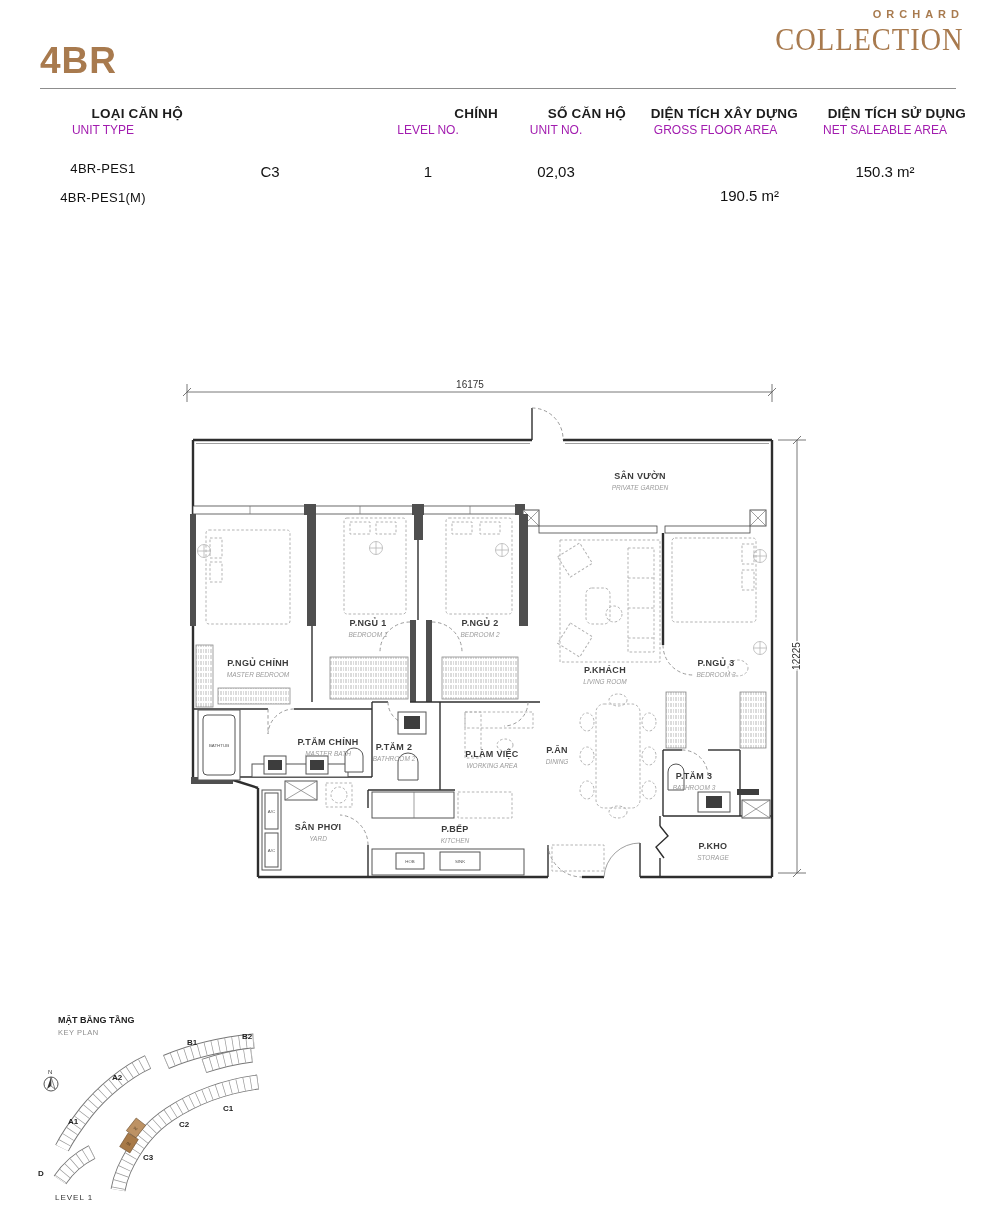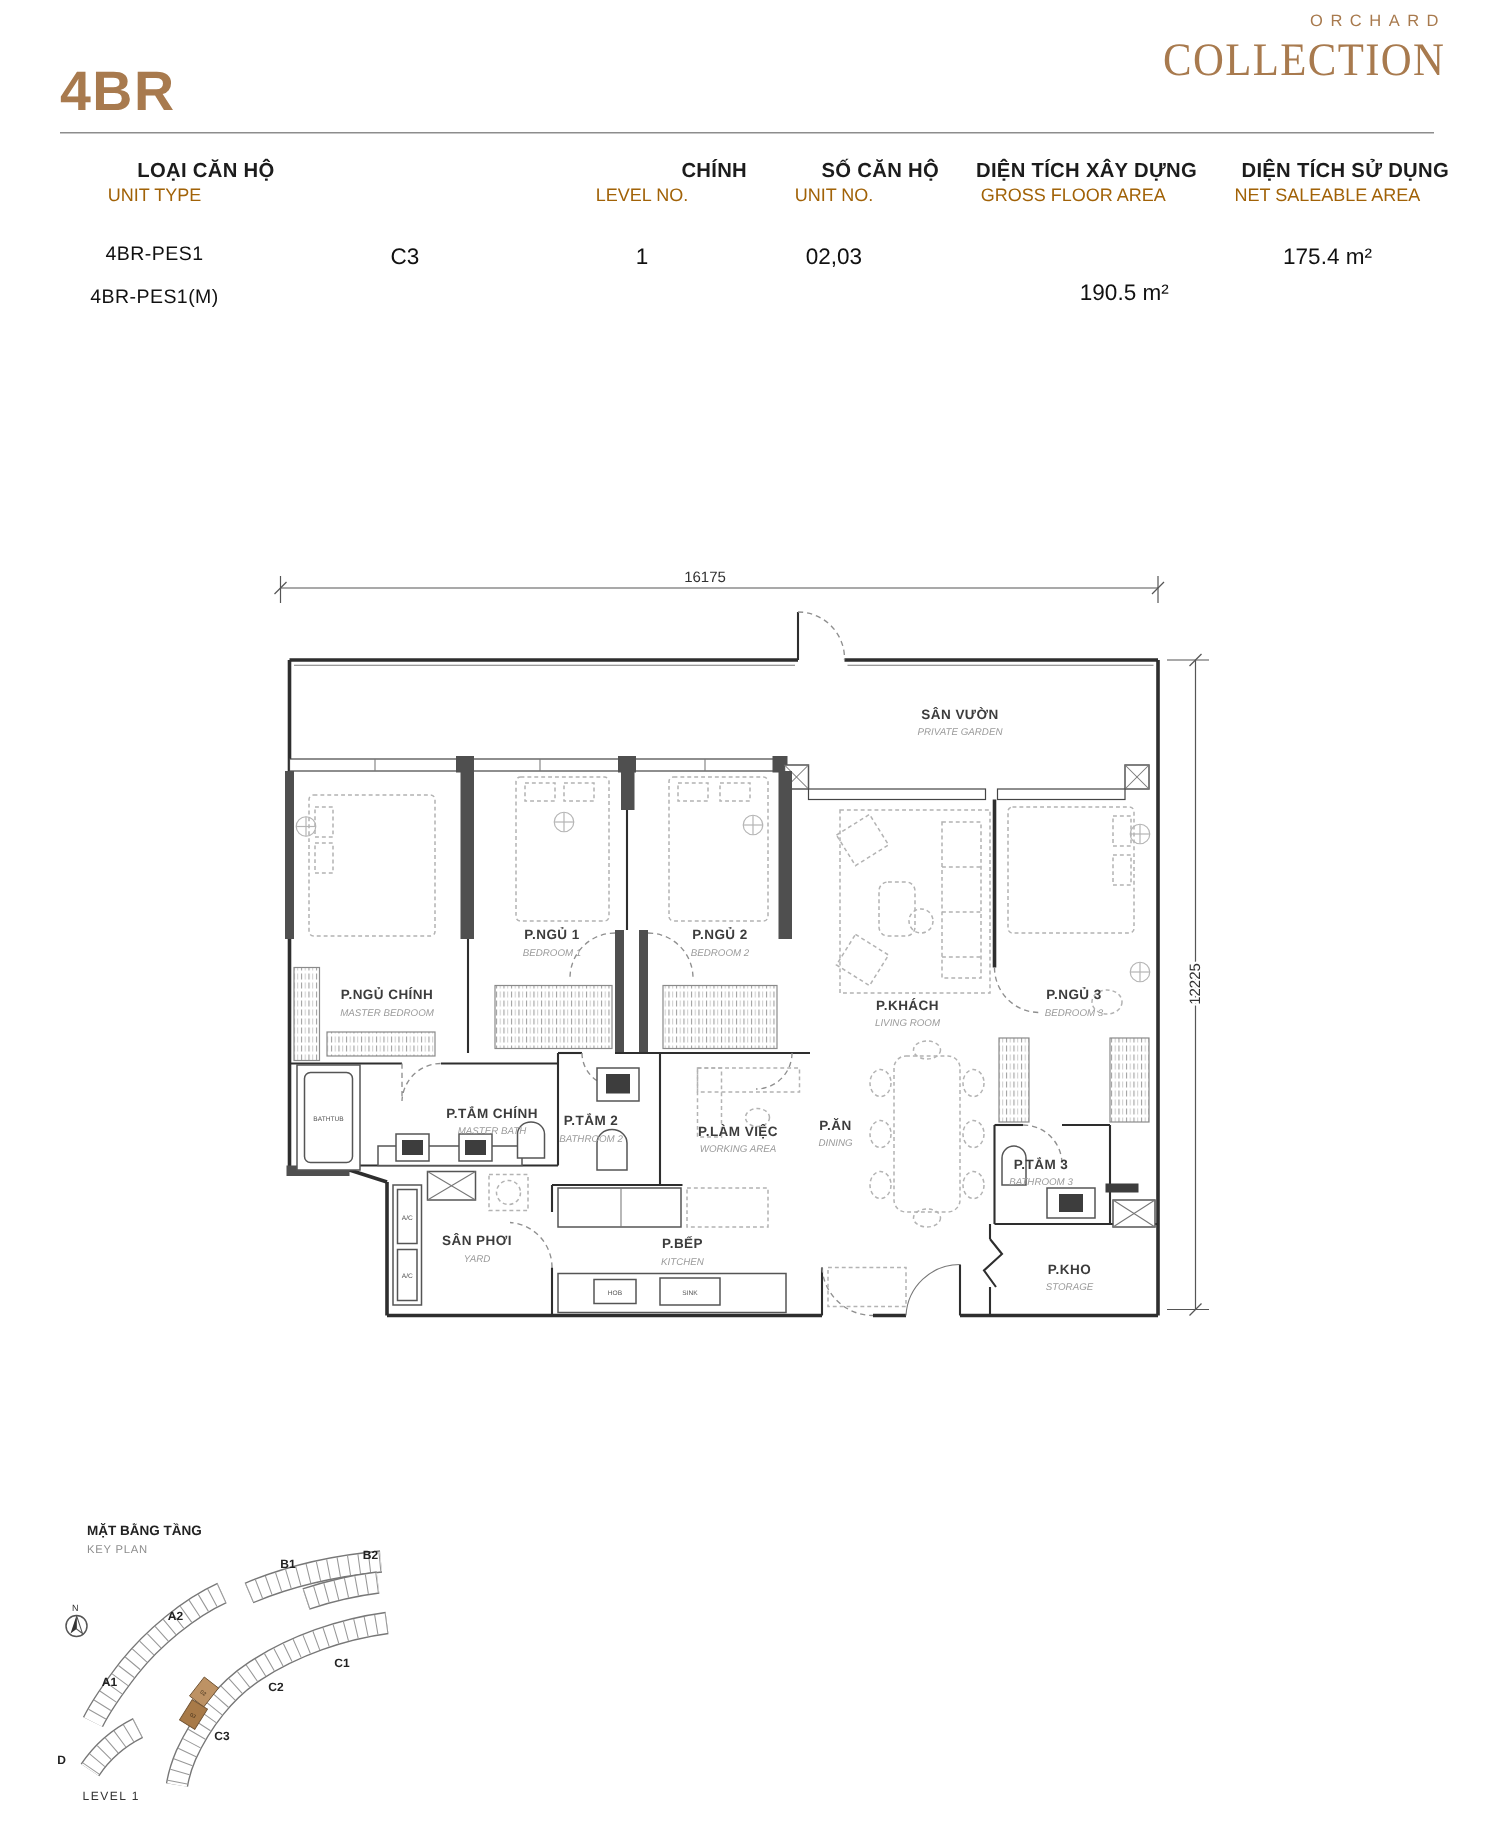--- a/index.html
+++ b/index.html
@@ -2,28 +2,28 @@
 <html><head>
 <meta charset="utf-8">
 <style>
   html,body{margin:0;padding:0;background:#ffffff;}
   #page{position:relative;width:996px;height:1230px;background:#fff;overflow:hidden;
         font-family:"Liberation Sans","DejaVu Sans",sans-serif;color:#1c1c1c;}
   .abs{position:absolute;}
   
   #unit-title{left:40px;top:16px;font-size:37px;font-weight:600;color:#a87a4e;letter-spacing:1px;margin-top:24px;}
   #brand{right:32px;top:8px;text-align:right;color:#a87a4e;}
-  #brand .top{font-size:11px;letter-spacing:5px;font-weight:400;}
+  #brand .top{font-size:11px;letter-spacing:5px;font-weight:700;}
   #brand .bottom{font-family:"Liberation Serif","DejaVu Serif",serif;font-size:31px;letter-spacing:1px;
                  display:inline-block;transform:scaleX(.92);transform-origin:right;margin-top:2px;}
   #divider{left:40px;top:88px;width:916px;height:1px;background:#8d8d8d;}
   
   .col{position:absolute;top:106px;text-align:center;}
   .col .vi{font-size:13.5px;font-weight:700;letter-spacing:.2px;text-align:right;}
-  .col .en{font-size:12px;margin-top:2px;color:#a16207;}
+  .col .en{font-size:12px;margin-top:2px;color:#a21caf;}
   .val{position:absolute;text-align:center;font-size:15px;color:#111;}
   .val.big{font-size:13px;letter-spacing:.3px;}
   svg text{font-family:"Liberation Sans","DejaVu Sans",sans-serif;}
   .wall{stroke:#2e2e2e;stroke-width:2.4;fill:none;}
   .wall-thin{stroke:#2e2e2e;stroke-width:1.4;fill:none;}
   .hair{stroke:#777;stroke-width:.7;fill:none;}
   .wfill{fill:#4f4f4f;stroke:none;}
   .win{stroke:#444;stroke-width:.8;fill:#fff;}
   .furn{stroke:#b3b3b3;stroke-width:1;fill:none;stroke-dasharray:2.6 2;}
   .door{stroke:#8f8f8f;stroke-width:.9;fill:none;stroke-dasharray:3.5 2.6;}
@@ -75,21 +75,21 @@
     <div class="vi">DIỆN TÍCH SỬ DỤNG</div>
     <div class="en">NET SALEABLE AREA</div>
   </div>
 
   <div class="val big" style="left:23px;top:161px;width:160px;">4BR-PES1</div>
   <div class="val big" style="left:23px;top:190px;width:160px;">4BR-PES1(M)</div>
   <div class="val" style="left:190px;top:163px;width:160px;">C3</div>
   <div class="val" style="left:358px;top:163px;width:140px;">1</div>
   <div class="val" style="left:486px;top:163px;width:140px;">02,03</div>
   <div class="val" style="left:667px;top:163px;width:165px;margin-top:24px;">190.5 m²</div>
-  <div class="val" style="left:804px;top:163px;width:162px;">175.4 m²</div>
+  <div class="val" style="left:804px;top:163px;width:162px;">150.3 m²</div>
 
   <svg class="abs" style="left:0;top:0;" width="996" height="1230" viewBox="0 0 996 1230">
     <defs>
       <pattern id="hat" width="5" height="6" patternUnits="userSpaceOnUse">
         <line x1="1" y1="1" x2="1" y2="5" stroke="#9a9a9a" stroke-width=".7"></line>
         <line x1="3.5" y1="1" x2="3.5" y2="5" stroke="#c4c4c4" stroke-width=".6"></line>
       </pattern>
     </defs>
 
     <g>

